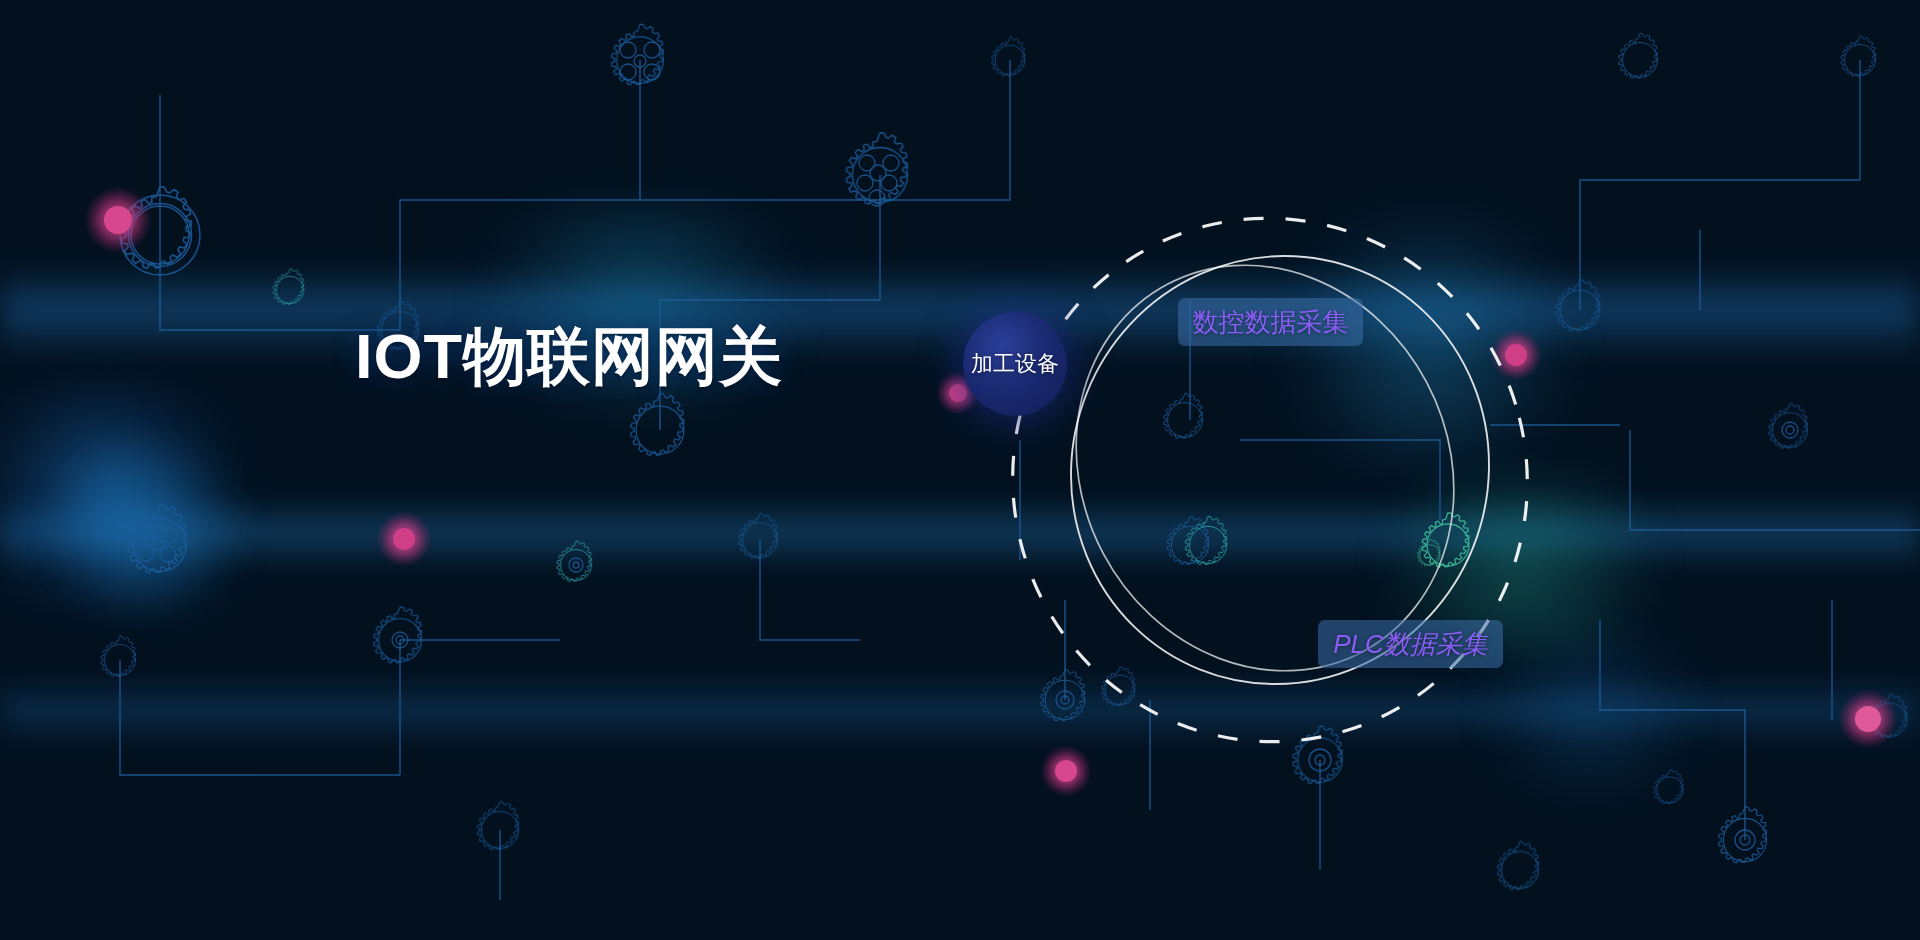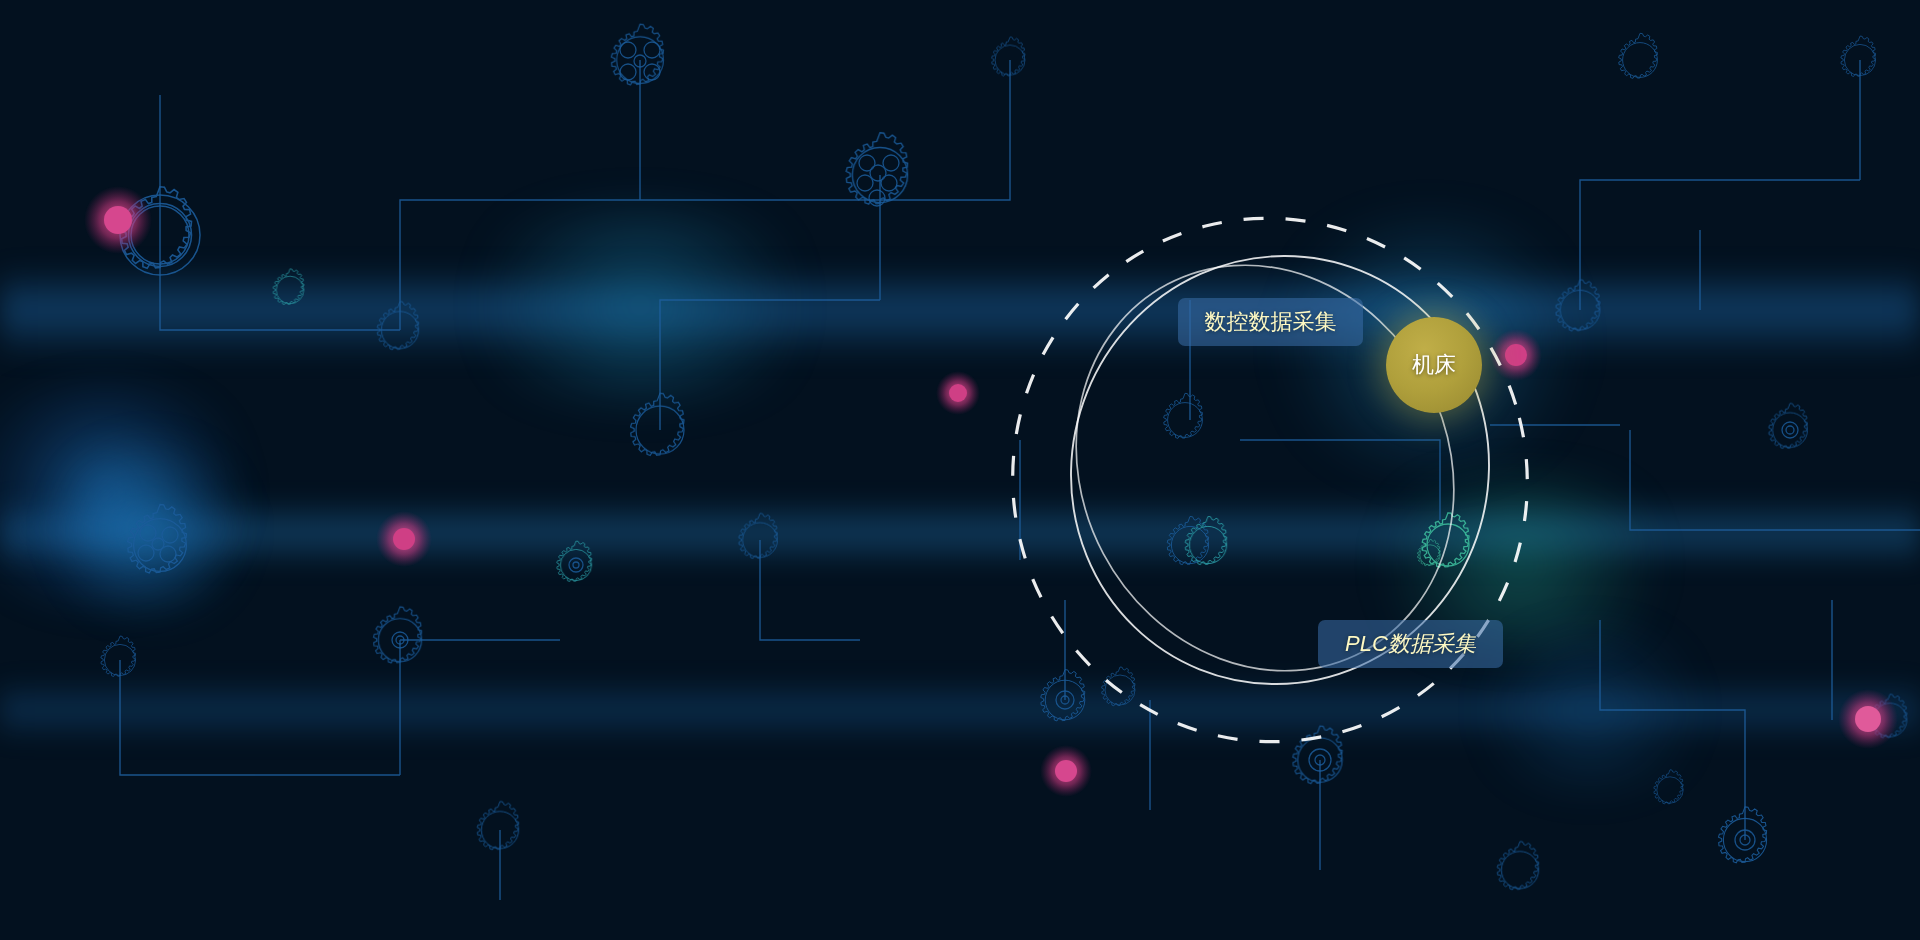--- a/index.html
+++ b/index.html
@@ -90,22 +90,22 @@
     font-size:22px;
     white-space:nowrap;
     z-index:30;
     text-shadow:0 1px 4px rgba(0,0,0,0.5);
   }
 
   
   .chip {
     position:absolute;
     display:flex; align-items:center; justify-content:center;
-    color:#fef9c3;
-    font-size:22px;
+    color:#8b5cf6;
+    font-size:26px;
     white-space:nowrap;
     border-radius:7px;
     background:rgba(58,110,168,0.55);
     z-index:32;
     text-shadow:0 1px 4px rgba(0,0,0,0.45);
   }
 </style>
 </head>
 <body>
 
@@ -345,28 +345,29 @@
     </g>
     <g>
       <ellipse cx="1280" cy="470" rx="208" ry="215" fill="none" stroke="#ffffff" stroke-width="1.9" opacity="0.85" transform="rotate(22 1280 470)"></ellipse>
     </g>
     <g>
       <ellipse cx="1265" cy="468" rx="183" ry="208" fill="none" stroke="#ffffff" stroke-width="1.7" opacity="0.70" transform="rotate(-28 1265 468)"></ellipse>
     </g>
   </svg>
 
   <div id="title-block">
+    <div class="title-line">IOT物联网网关</div>
   </div>
 
-
-  <div class="node" style="left:1386px; top:317px; width:96px; height:96px;
-              background:radial-gradient(circle at 40% 34%, #c0ae48 0%, #b0a03c 48%, #968830 100%);
-              box-shadow:0 0 30px 8px rgba(176,160,60,0.38);">
-    <span>机床</span>
+  <div class="node" style="left:963px; top:312px; width:104px; height:104px;
+              background:radial-gradient(circle at 38% 32%, #2b3f9a 0%, #1b2a72 45%, #101d55 100%);
+              box-shadow:0 0 34px 10px rgba(26,44,130,0.55);">
+    <span>加工设备</span>
   </div>
+
 
 
   <div class="chip" style="left:1178px; top:298px; width:185px; height:48px;">
     <span>数控数据采集</span>
   </div>
 
   <div class="chip" style="left:1318px; top:620px; width:185px; height:48px;font-style:italic;">
     <span>PLC数据采集</span>
   </div>
 

